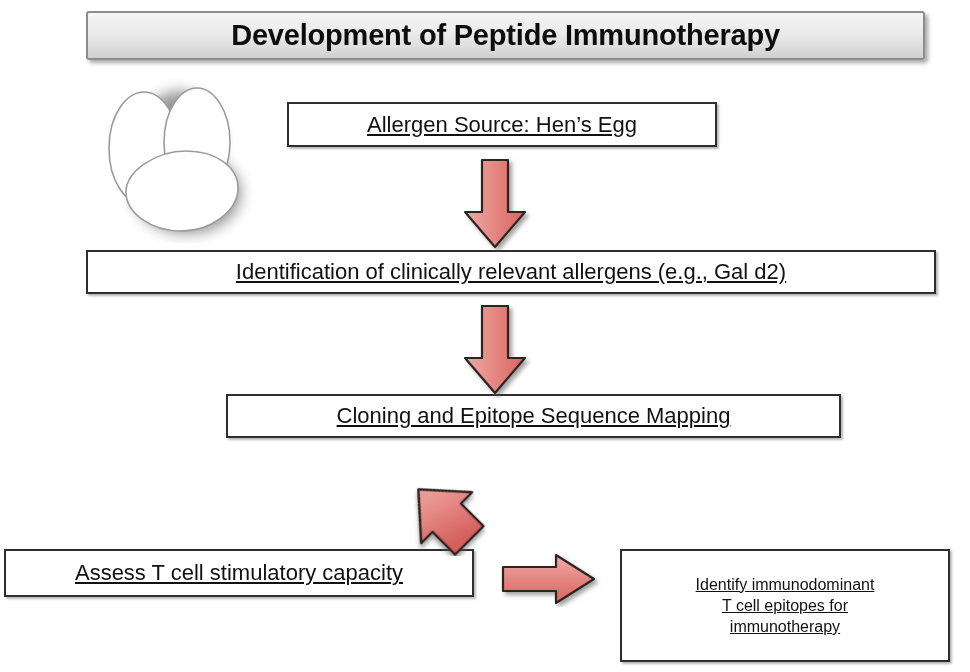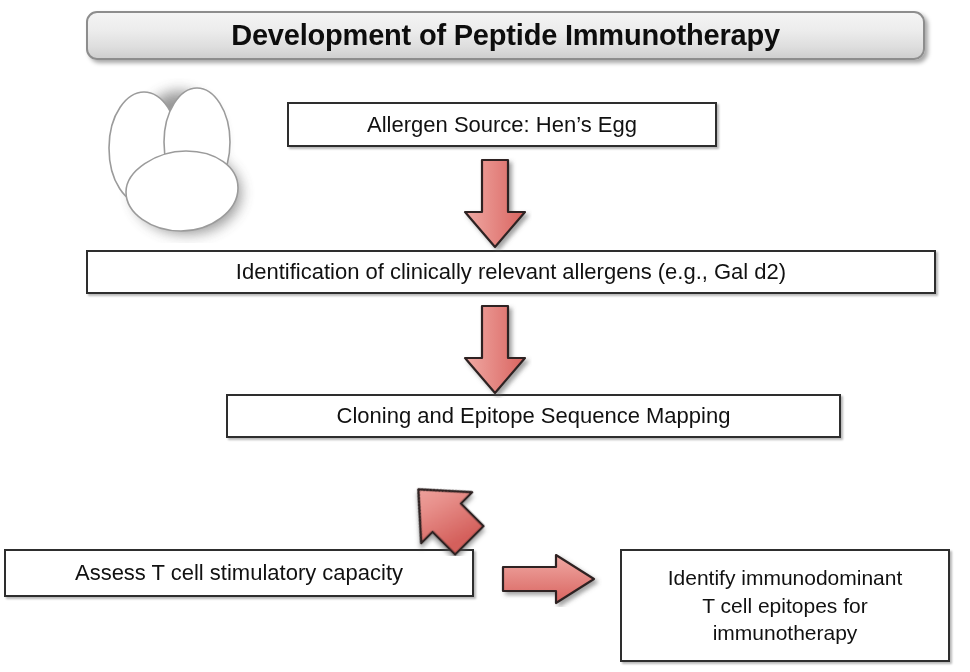--- a/index.html
+++ b/index.html
@@ -19,21 +19,21 @@
   
   .title-banner {
     position: absolute;
     left: 86px;
     top: 11px;
     width: 839px;
     height: 49px;
     box-sizing: border-box;
     background: linear-gradient(to bottom, #f4f4f4 0%, #ececec 40%, #dedede 75%, #cfcfcf 100%);
     border: 2px solid #8d8d8d;
-    border-radius: 11px;
+    border-radius: 3px;
     box-shadow: 3px 3px 4px rgba(0,0,0,0.35);
     display: flex;
     align-items: center;
     justify-content: center;
   }
   .title-banner-text {
     font-size: 29px;
     font-weight: bold;
     color: #0d0d0d;
     letter-spacing: -0.2px;
@@ -45,33 +45,34 @@
     position: absolute;
     box-sizing: border-box;
     background: #ffffff;
     border: 2px solid #2e2e2e;
     display: flex;
     align-items: center;
     justify-content: center;
     text-align: center;
     color: #111111;
     box-shadow: 1.5px 1.5px 2px rgba(0,0,0,0.28);
+    text-decoration: underline;
   }
   .pbox-text {
     font-size: 22px;
     line-height: 1.26;
     white-space: pre-line;
   }
 
   #box-allergen-source { left: 287px; top: 102px;  width: 430px; height: 45px; }
   #box-identification  { left: 86px;  top: 250px;  width: 850px; height: 44px; }
   #box-cloning         { left: 187px; top: 394px;  width: 615px; height: 44px; margin-left: 39px; }
   #box-assess          { left: 4px;   top: 549px;  width: 470px; height: 48px; align-items: center; }
   #box-identify        { left: 620px; top: 549px;  width: 330px; height: 113px; }
-  #box-identify .pbox-text { font-size: 21px; line-height: 1.32; }
+  #box-identify .pbox-text { font-size: 16px; line-height: 1.32; }
 
   
   .eggs {
     position: absolute;
     left: 52px;
     top: 78px;
     width: 230px;
     height: 165px;
   }
 

